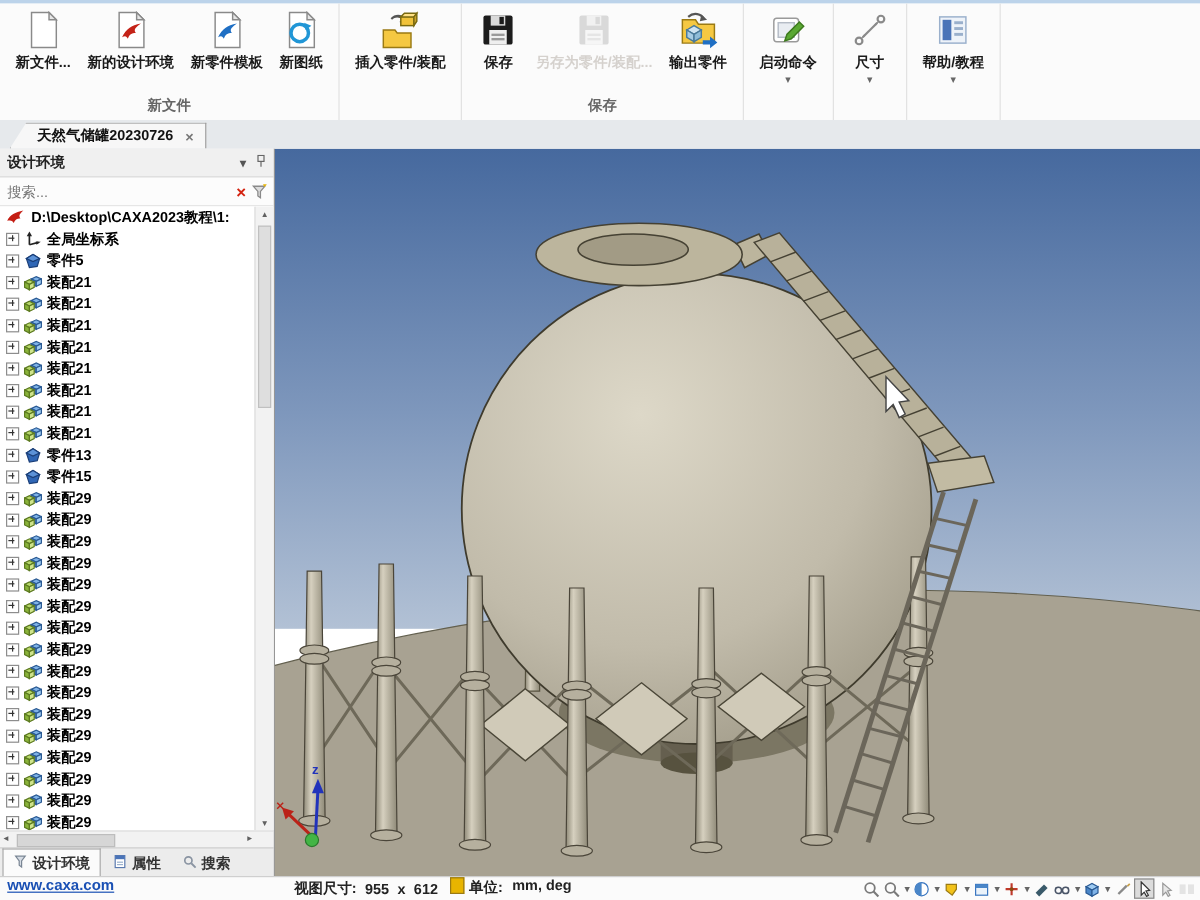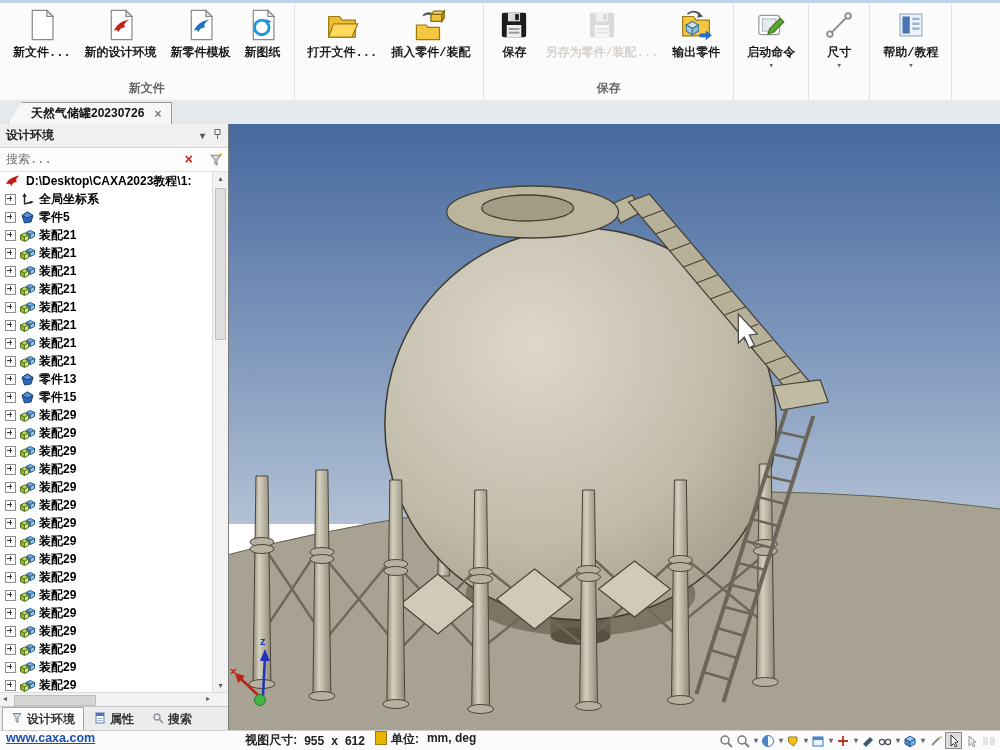--- a/index.html
+++ b/index.html
@@ -1,21 +1,21 @@
 <!DOCTYPE html>
 <html><head>
 <meta charset="utf-8">
 <style>
   html,body{margin:0;padding:0;}
   body{width:1000px;height:750px;position:relative;overflow:hidden;
        font-family:"Liberation Sans",sans-serif;background:#fff;color:#222;}
   
   #top-strip{position:absolute;left:0;top:0;width:1000px;height:3px;background:#bcd3ea;}
   #ribbon{position:absolute;left:0;top:3px;width:1000px;height:97px;background:#fbfbfb;
-          border-bottom:1px solid #d9d9d9;display:flex;align-items:stretch;font-family:Liberation Mono, monospace;}
+          border-bottom:1px solid #d9d9d9;display:flex;align-items:stretch;}
   .rb-group{display:flex;flex-direction:column;border-right:1px solid #e2e2e2;padding:3px 8px 1px;}
   .rb-row{display:flex;gap:4px;flex:1;}
   .rb-btn{display:flex;flex-direction:column;align-items:center;padding:2px 5px;border-radius:3px;cursor:default;}
   .rb-btn.disabled{opacity:.5;}
   .rb-btn.disabled .rb-label{color:#b0a8a0;}
   .rb-icon{width:34px;height:34px;}
   .rb-icon svg{width:100%;height:100%;}
   .rb-label{font-size:12px;font-weight:700;color:#1a1a1a;margin-top:2px;white-space:nowrap;}
   .rb-chev{font-size:9px;color:#666;line-height:9px;margin-top:1px;}
   .rb-caption{text-align:center;font-size:12px;font-weight:700;color:#666;padding:3px 0 2px;}
@@ -27,21 +27,21 @@
            display:flex;align-items:center;gap:10px;padding:0 10px 0 22px;
            font-size:12px;font-weight:700;color:#111;}
   .doc-tab .close{color:#777;font-weight:700;font-size:12px;cursor:default;}
   
   #leftpanel{position:absolute;left:0;top:124px;width:228px;bottom:19px;background:#fff;
              border-right:1px solid #7d7d7d;display:flex;flex-direction:column;}
   .panel-header{height:23px;background:#f0f0f0;border-bottom:1px solid #d5d5d5;display:flex;
                 align-items:center;padding:0 6px;font-size:12px;font-weight:700;color:#222;}
   .panel-header .t{flex:1;}
   .ph-ico{color:#555;font-size:10px;margin-left:8px;}
-  .search-row{height:23px;background:#fcfcfc;border-bottom:1px solid #e0e0e0;display:flex;align-items:center;padding:0 4px;gap:16px;font-family:Liberation Mono, monospace;}
+  .search-row{height:23px;background:#fcfcfc;border-bottom:1px solid #e0e0e0;display:flex;align-items:center;padding:0 4px;gap:4px;}
   .search-row input{flex:1;border:none;outline:none;font-size:12px;color:#555;background:transparent;font-family:inherit;}
   .clear-x{color:#d42310;font-weight:700;font-size:14px;line-height:14px;}
   .funnel{width:15px;height:15px;}
   .tree-wrap{flex:1;position:relative;background:#fff;overflow:hidden;}
   .tree{position:absolute;left:0;top:0;right:15px;bottom:0;}
   .tree-row{height:18px;display:flex;align-items:center;padding-left:5px;font-size:12px;font-weight:700;
             color:#000;white-space:nowrap;overflow:hidden;}
   .tree-row .expander{width:9px;height:9px;border:1px solid #8d8d8d;background:#fff;margin-right:4px;
             position:relative;flex:none;}
   .expander::before{content:"";position:absolute;left:1px;top:3.5px;width:5px;height:1px;background:#333;}
@@ -119,27 +119,20 @@
               </svg></span>
             <div class="rb-label">新图纸</div>
           </div>
         </div>
         <div class="rb-caption">新文件</div>
       </div>
       <div class="rb-group">
         <div class="rb-row">
           <div class="rb-btn">
             <span class="rb-icon"><svg viewBox="0 0 28 28">
-                <path d="M3 7h9l2 3h11v14H3z" fill="#f0bd32" stroke="#9a7a14"></path>
-                <path d="M3 24l4-11h20l-5 11z" fill="#ffd95e" stroke="#9a7a14"></path>
-              </svg></span>
-            <div class="rb-label">打开文件...</div>
-          </div>
-          <div class="rb-btn">
-            <span class="rb-icon"><svg viewBox="0 0 28 28">
                 <path d="M2 14h8l1.5 2H21v10H2z" fill="#f5c842" stroke="#9a7a14"></path>
                 <path d="M7 6c3-3.5 8-3 10 0l2-1.5-1 5.5-5-1.5 2-1.5c-2-2-5-2-7 0z" fill="#555"></path>
                 <rect x="14" y="5" width="9" height="6" fill="#f0c23a" stroke="#7a6a10"></rect>
                 <path d="M14 5l2.5-2.5H25L23 5z" fill="#ffe084" stroke="#7a6a10"></path>
                 <path d="M23 5l2-2.5V8l-2 3z" fill="#caa32a" stroke="#7a6a10"></path>
               </svg></span>
             <div class="rb-label">插入零件/装配</div>
           </div>
         </div>
       </div>

